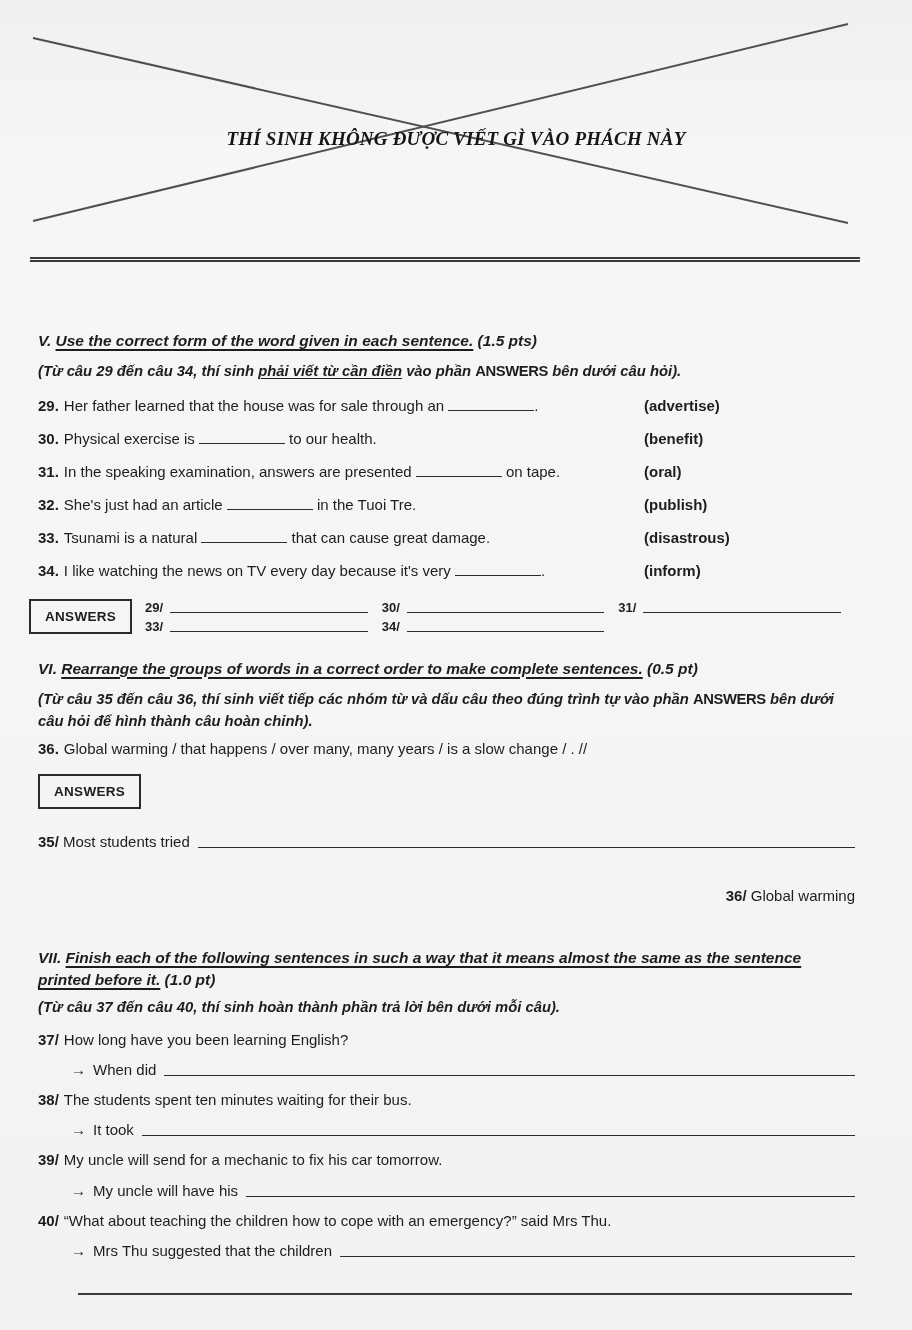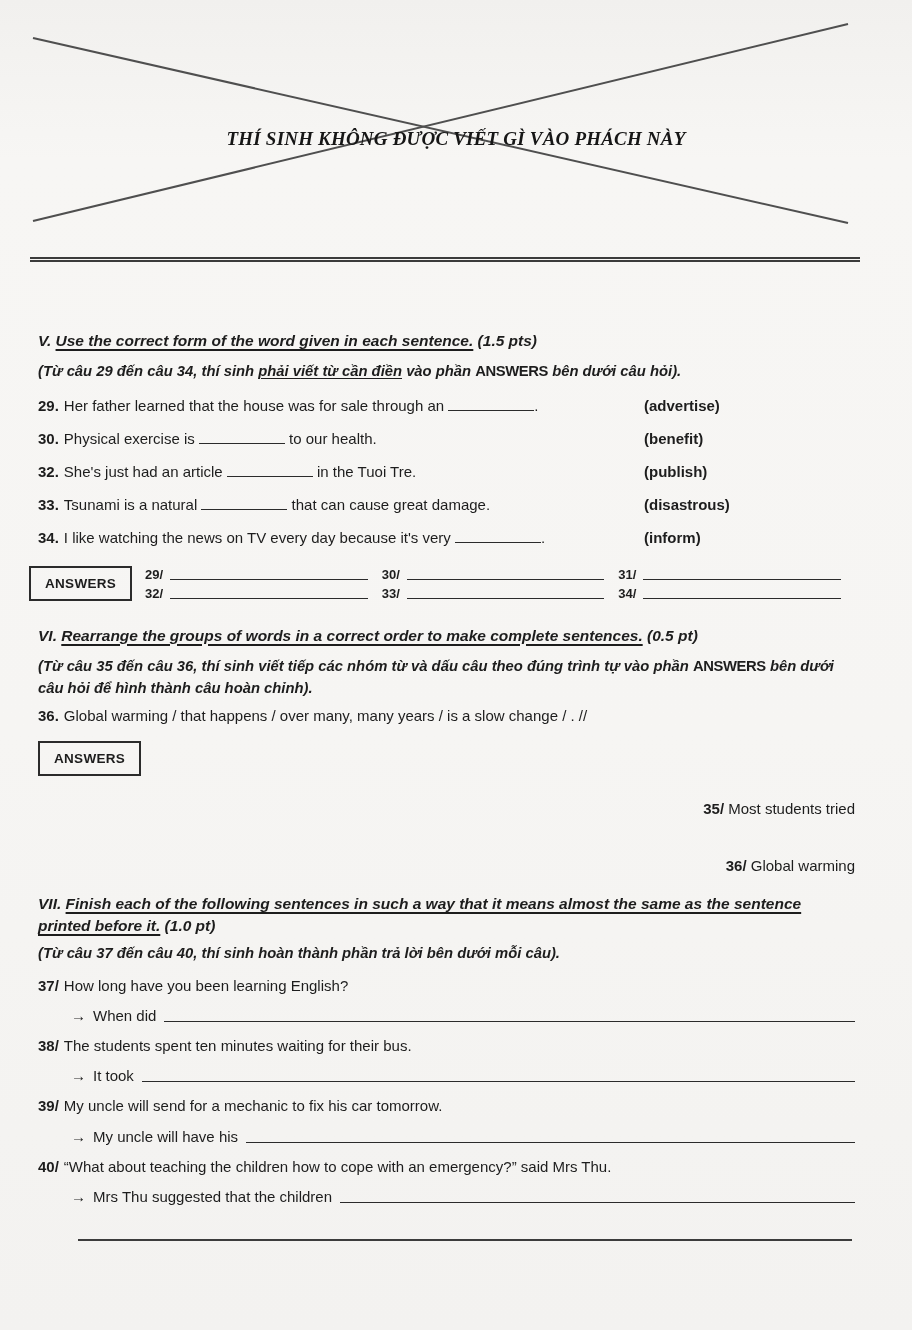--- a/index.html
+++ b/index.html
@@ -54,24 +54,24 @@
   .slot-label { font-weight:bold; }
   .slot-line { flex:1; margin-left:7px; margin-bottom:2px; border-bottom:1.6px solid #2b2b2b; height:1px; }
   
   .sec-vi-head { margin-top:22px; }
   .q6row { margin-top:11px; font-size:15px; line-height:1.35; }
   .ansbox-alone { display:inline-block; margin-top:15px; }
   .longrow { display:flex; align-items:flex-end; font-size:15px; }
   .longrow .stem { white-space:nowrap; }
   .longrow .stem b { font-weight:bold; }
   .ll { flex:1; margin-left:8px; margin-bottom:2px; border-bottom:1.9px solid #2b2b2b; height:1px; }
-  .row35 { margin-top:24px;flex-direction:column; }
+  .row35 { margin-top:24px; }
   .row36 { margin-top:37px;flex-direction:column; }
   
-  .sec-vii-head { margin-top:16px; }
+  .sec-vii-head { margin-top:40px; }
   .q7row { margin-top:12px; font-size:15px; line-height:1.35; }
   .arrowrow { display:flex; align-items:flex-end; margin:11px 0 2px 33px; font-size:15px; }
   .arrow { margin-right:7px; }
   .arrowrow .al { flex:1; margin-left:8px; margin-bottom:2px; border-bottom:1.9px solid #2b2b2b; height:1px; }
   
   .rule-bottom { margin:34px 60px 0 78px; height:0; border-top:2px solid #3c3c3c; }
 </style>
 </head>
 <body>
 
@@ -102,20 +102,24 @@
     <div class="qlist">
       <div class="qrow">
         <span class="qnum">29.</span><span>Her father learned that the house was for sale through an </span><span class="blank"></span><span>.</span>
         <span class="hint">(advertise)</span>
       </div>
       <div class="qrow">
         <span class="qnum">30.</span><span>Physical exercise is </span><span class="blank"></span><span> to our health.</span>
         <span class="hint">(benefit)</span>
       </div>
       <div class="qrow">
+        <span class="qnum">31.</span><span>In the speaking examination, answers are presented </span><span class="blank"></span><span> on tape.</span>
+        <span class="hint">(oral)</span>
+      </div>
+      <div class="qrow">
         <span class="qnum">32.</span><span>She's just had an article </span><span class="blank"></span><span> in the Tuoi Tre.</span>
         <span class="hint">(publish)</span>
       </div>
       <div class="qrow">
         <span class="qnum">33.</span><span>Tsunami is a natural </span><span class="blank"></span><span> that can cause great damage.</span>
         <span class="hint">(disastrous)</span>
       </div>
       <div class="qrow">
         <span class="qnum">34.</span><span>I like watching the news on TV every day because it's very </span><span class="blank"></span><span>.</span>
         <span class="hint">(inform)</span>
@@ -128,24 +132,20 @@
         <div class="slot">
             <span class="slot-label">29/</span>
             <span class="slot-line"></span>
           </div>
         <div class="slot">
             <span class="slot-label">30/</span>
             <span class="slot-line"></span>
           </div>
         <div class="slot">
             <span class="slot-label">31/</span>
-            <span class="slot-line"></span>
-          </div>
-        <div class="slot">
-            <span class="slot-label">32/</span>
             <span class="slot-line"></span>
           </div>
         <div class="slot">
             <span class="slot-label">33/</span>
             <span class="slot-line"></span>
           </div>
         <div class="slot">
             <span class="slot-label">34/</span>
             <span class="slot-line"></span>
           </div>

